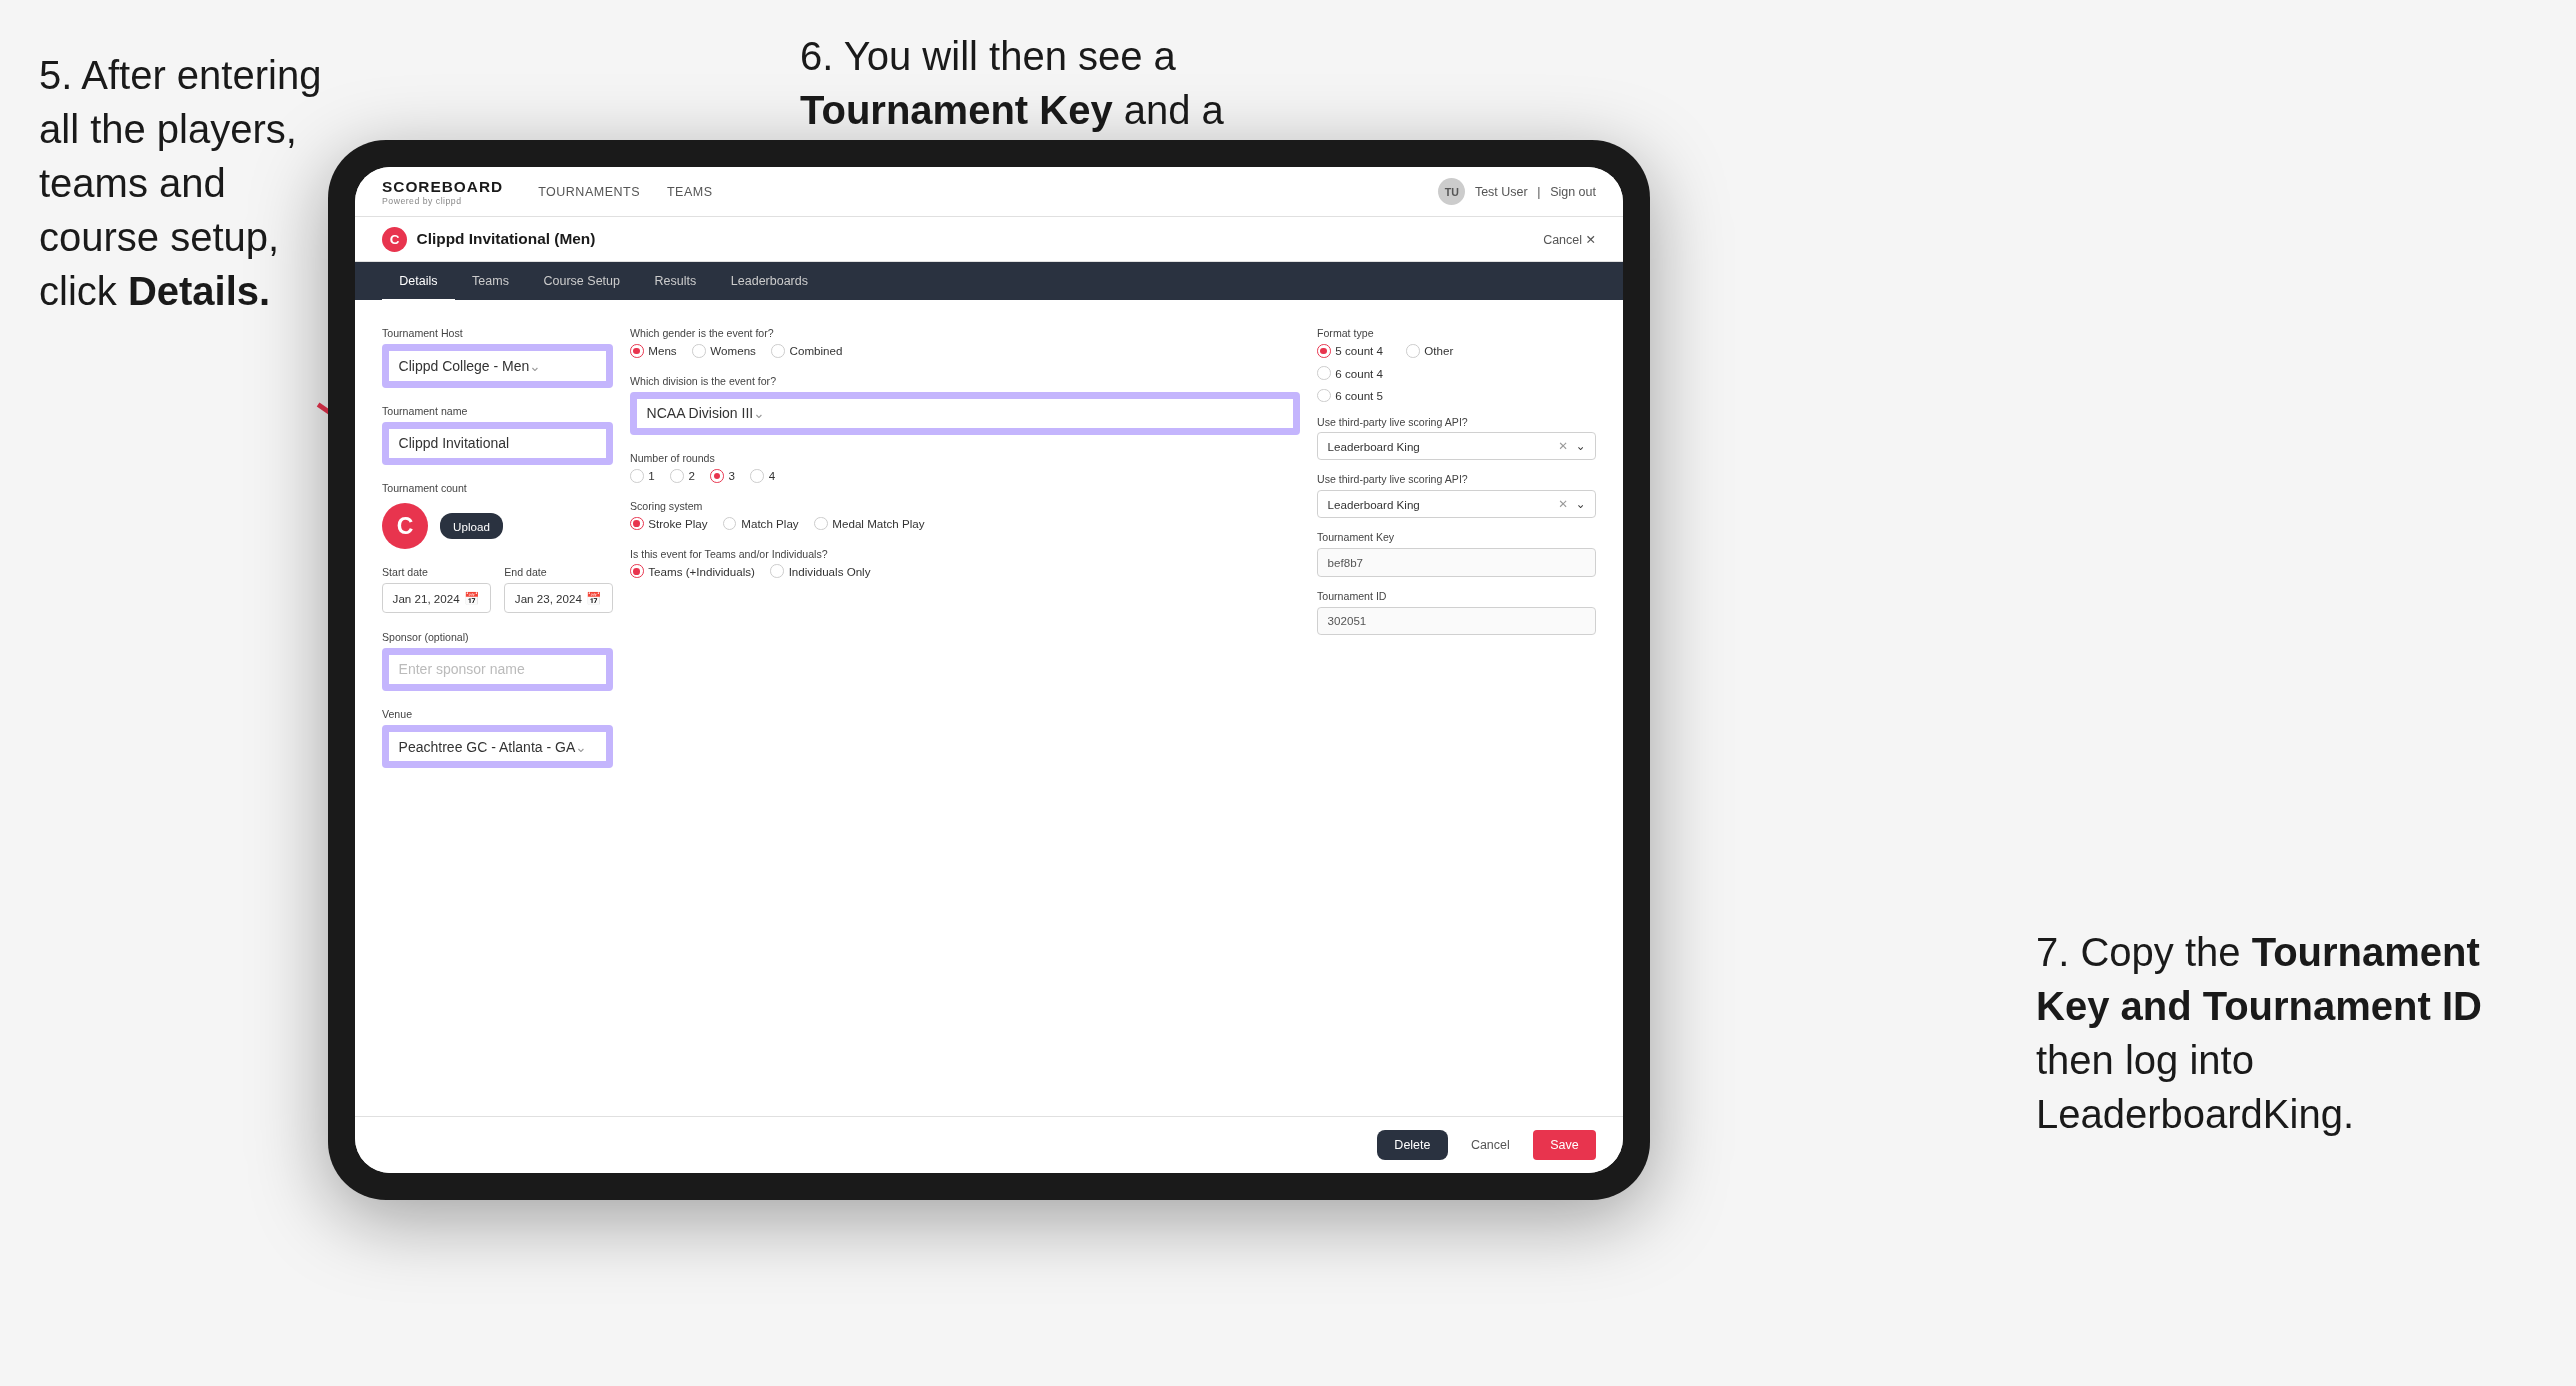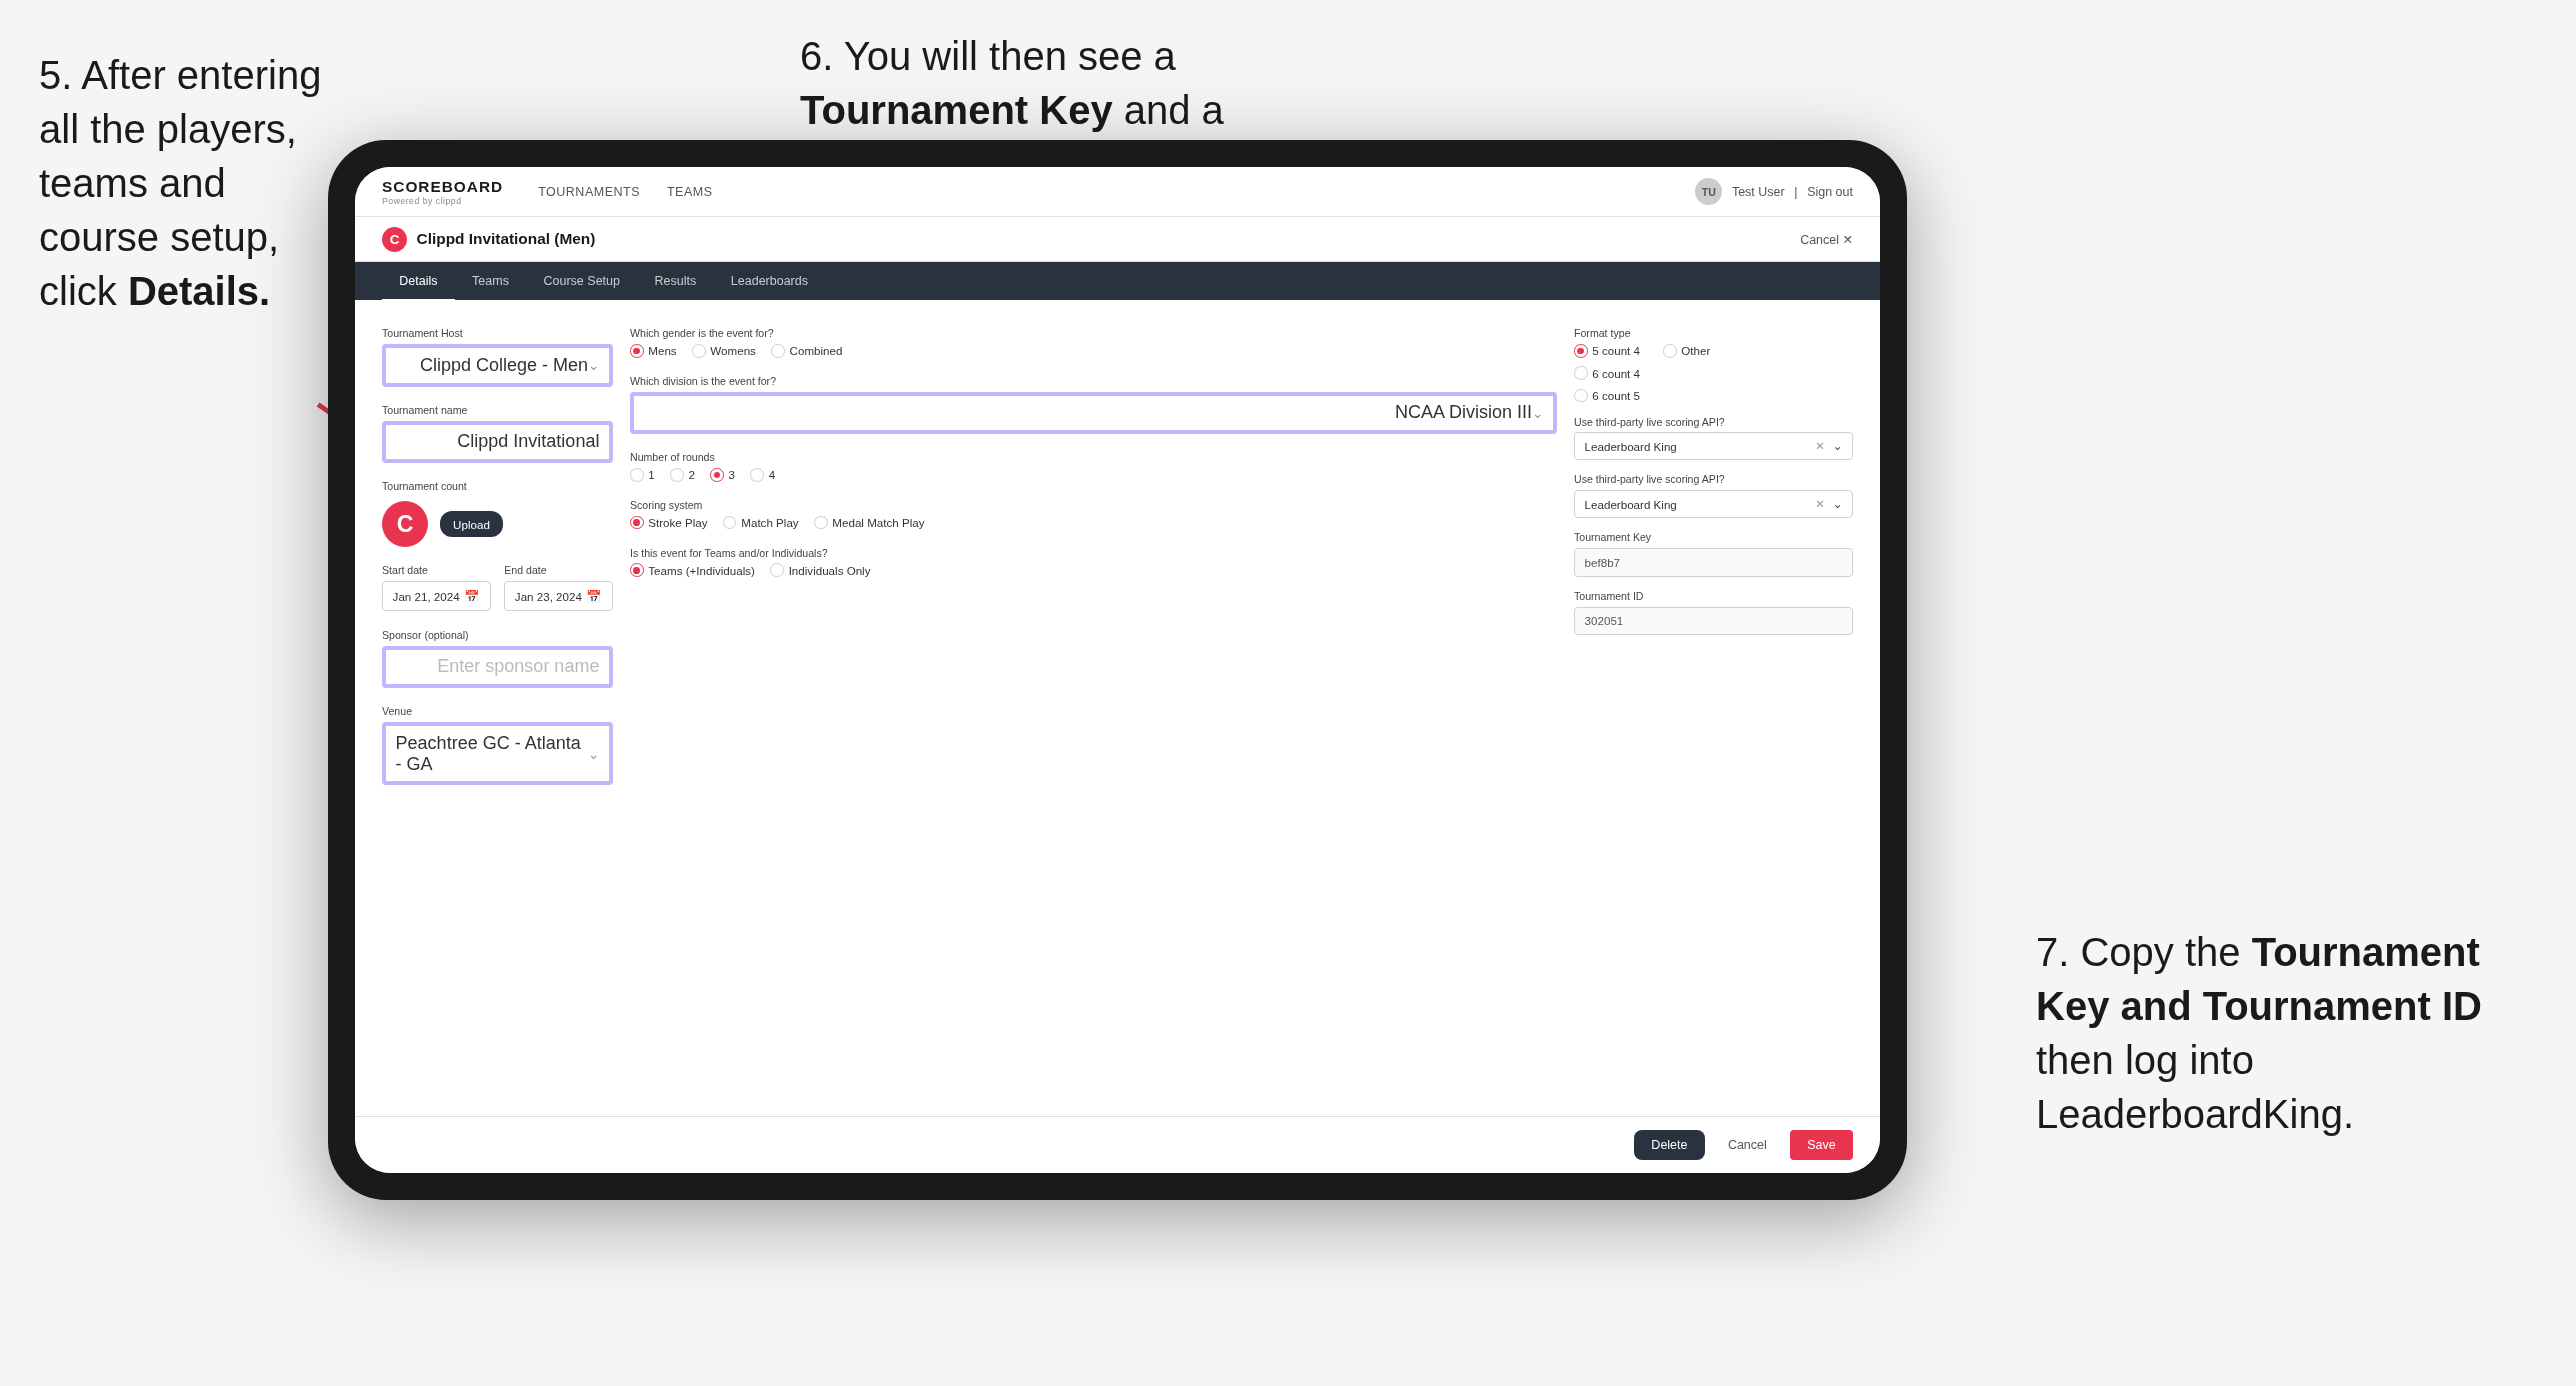--- a/index.html
+++ b/index.html
@@ -44,21 +44,21 @@
       width: 2576px;
       height: 1386px;
       pointer-events: none;
     }
 
     
     .tablet {
       position: absolute;
       top: 140px;
       left: 328px;
-      width: 1579px;
+      width: 1322px;
       height: 1060px;
       background: #1a1a1a;
       border-radius: 58px;
       padding: 27px;
       box-shadow: 0 19px 77px rgba(0,0,0,0.35);
     }
 
     .tablet-screen {
       width: 100%;
       height: 100%;
@@ -215,29 +215,29 @@
 
     .field-label {
       font-size: 10.6px;
       color: #444;
       margin-bottom: 4.8px;
       font-weight: 500;
     }
 
     .field-input {
       width: 100%;
-      border: 4px solid #c4b5fd;
+      border: 7px solid #c4b5fd;
       border-radius: 3.9px;
       padding: 6.7px 9.6px;
-      font-size: 18px;
+      font-size: 14px;
       color: #333;
       background: #fff;
       display: flex;
       align-items: center;
-      justify-content: flex-end;
+      justify-content: flex-start;
     }
     .field-input.has-arrow::after {
       content: '⌄';
       color: #999;
       font-size: 13.5px;
     }
 
     .field-group { display: flex; flex-direction: column; }
 
     

